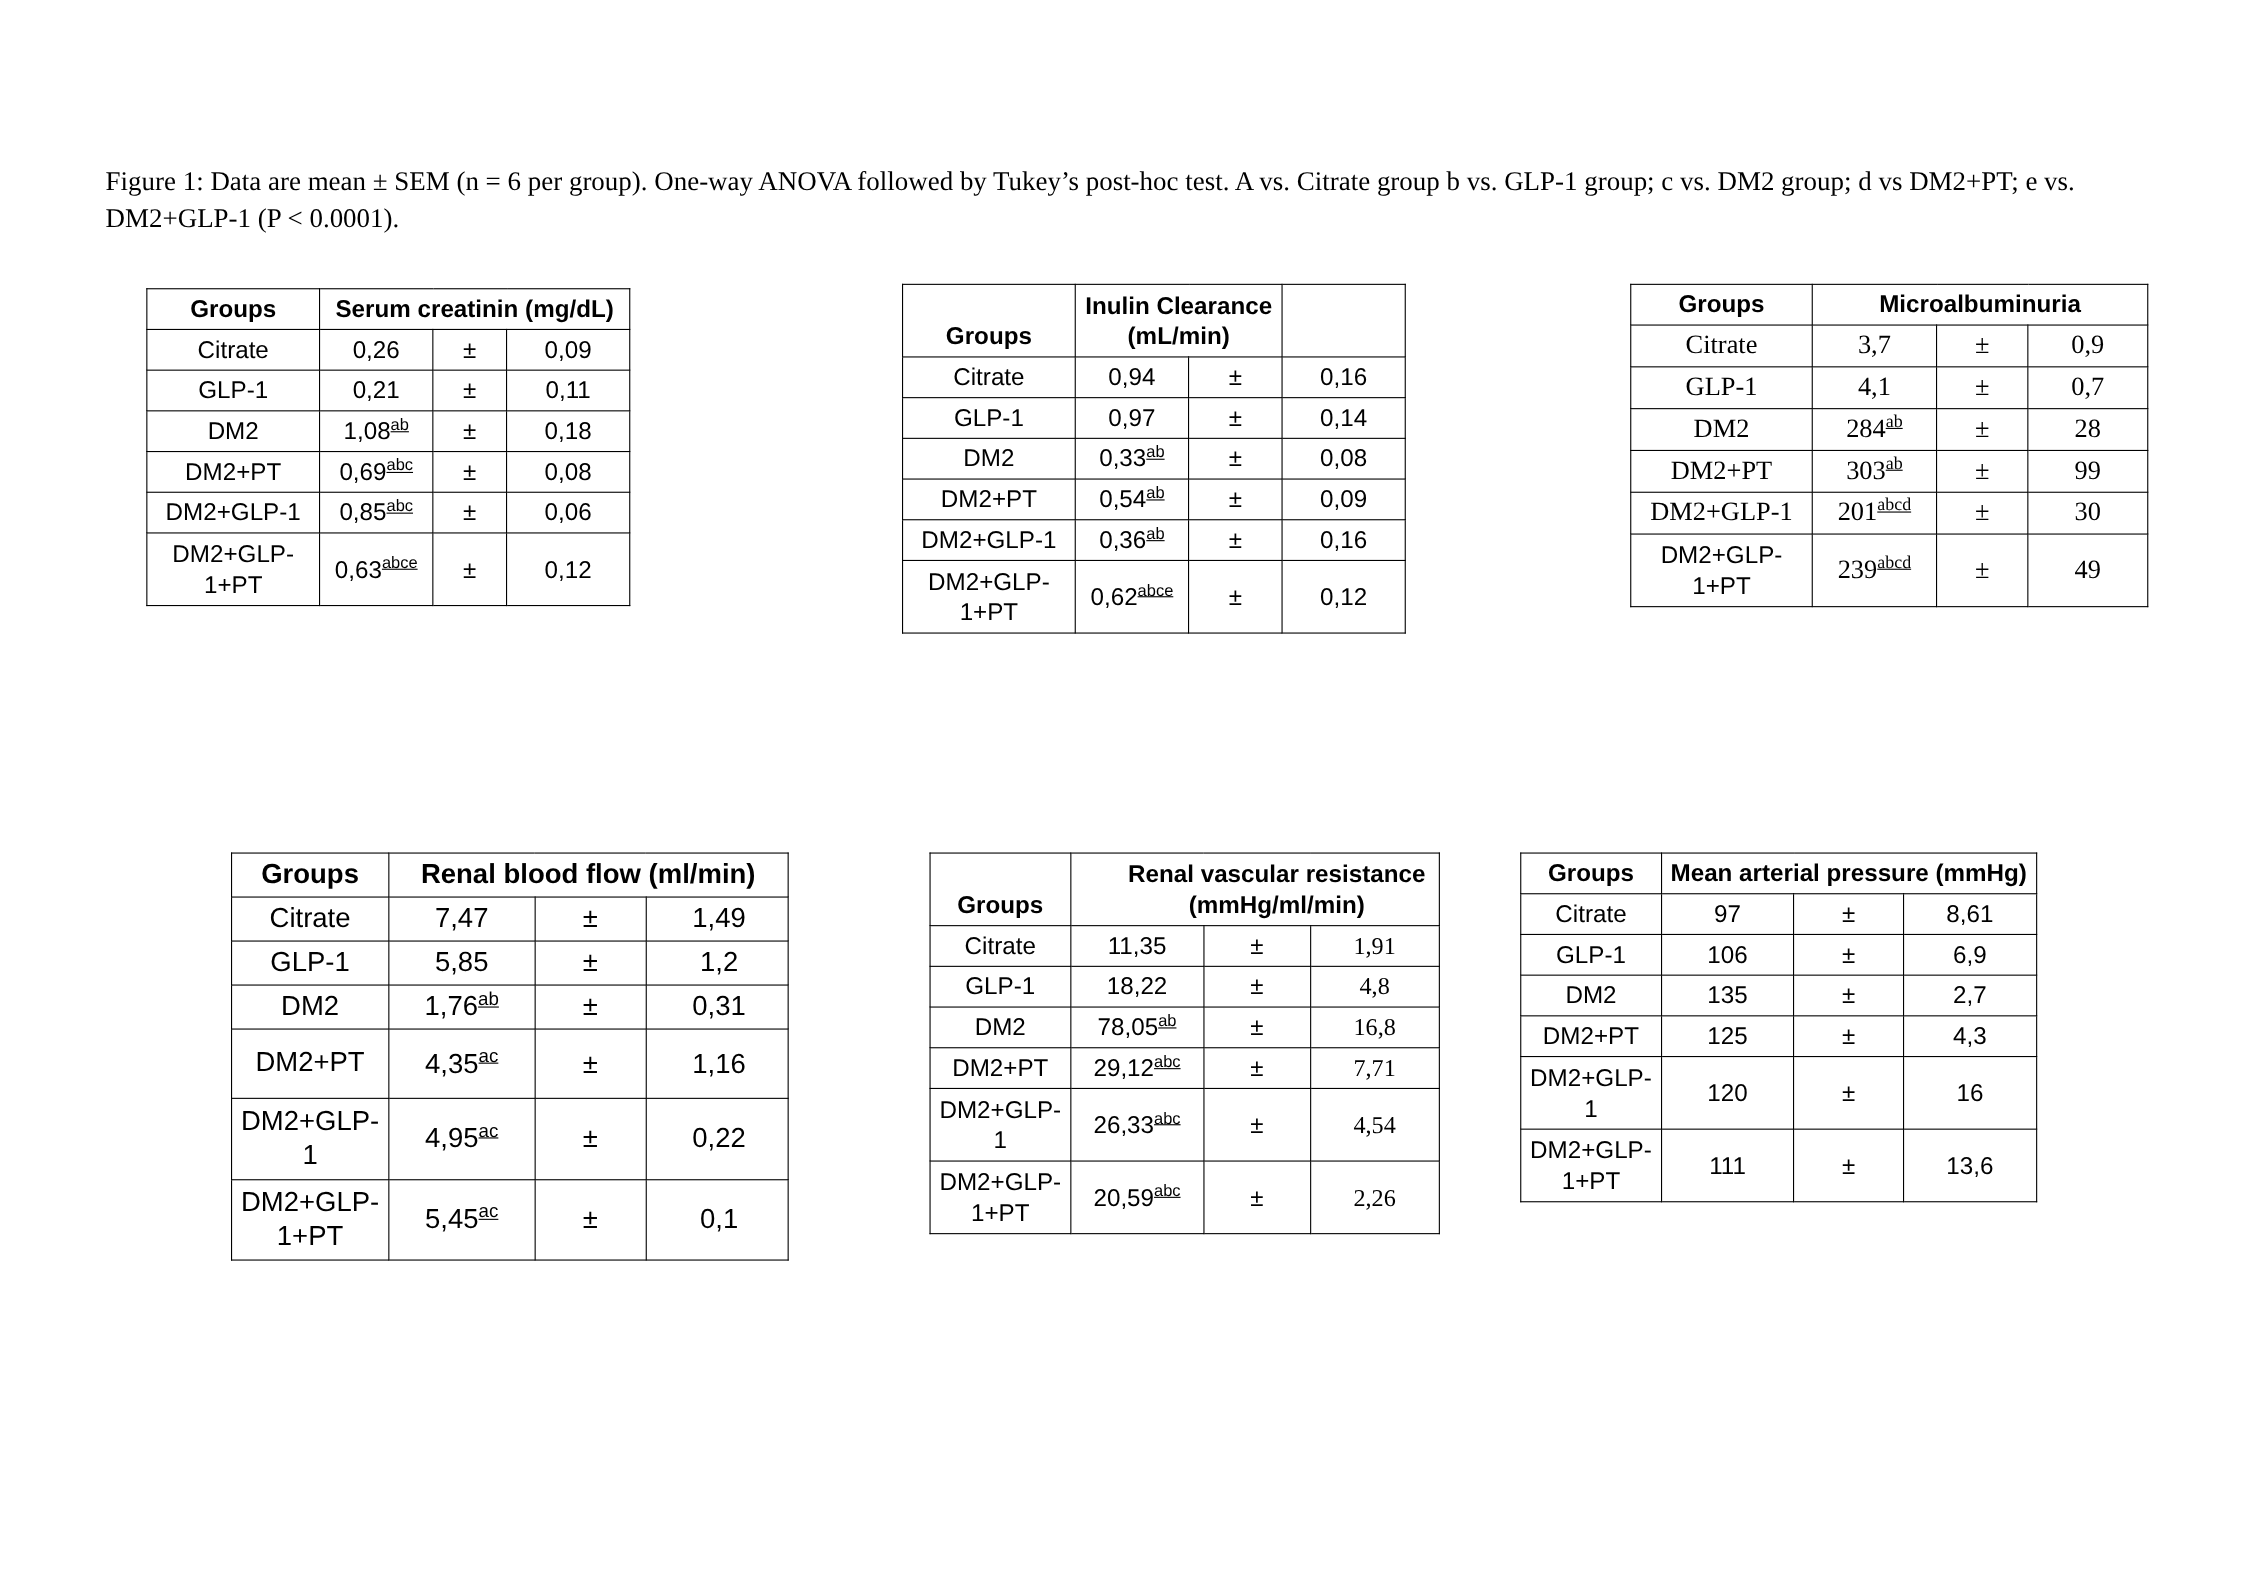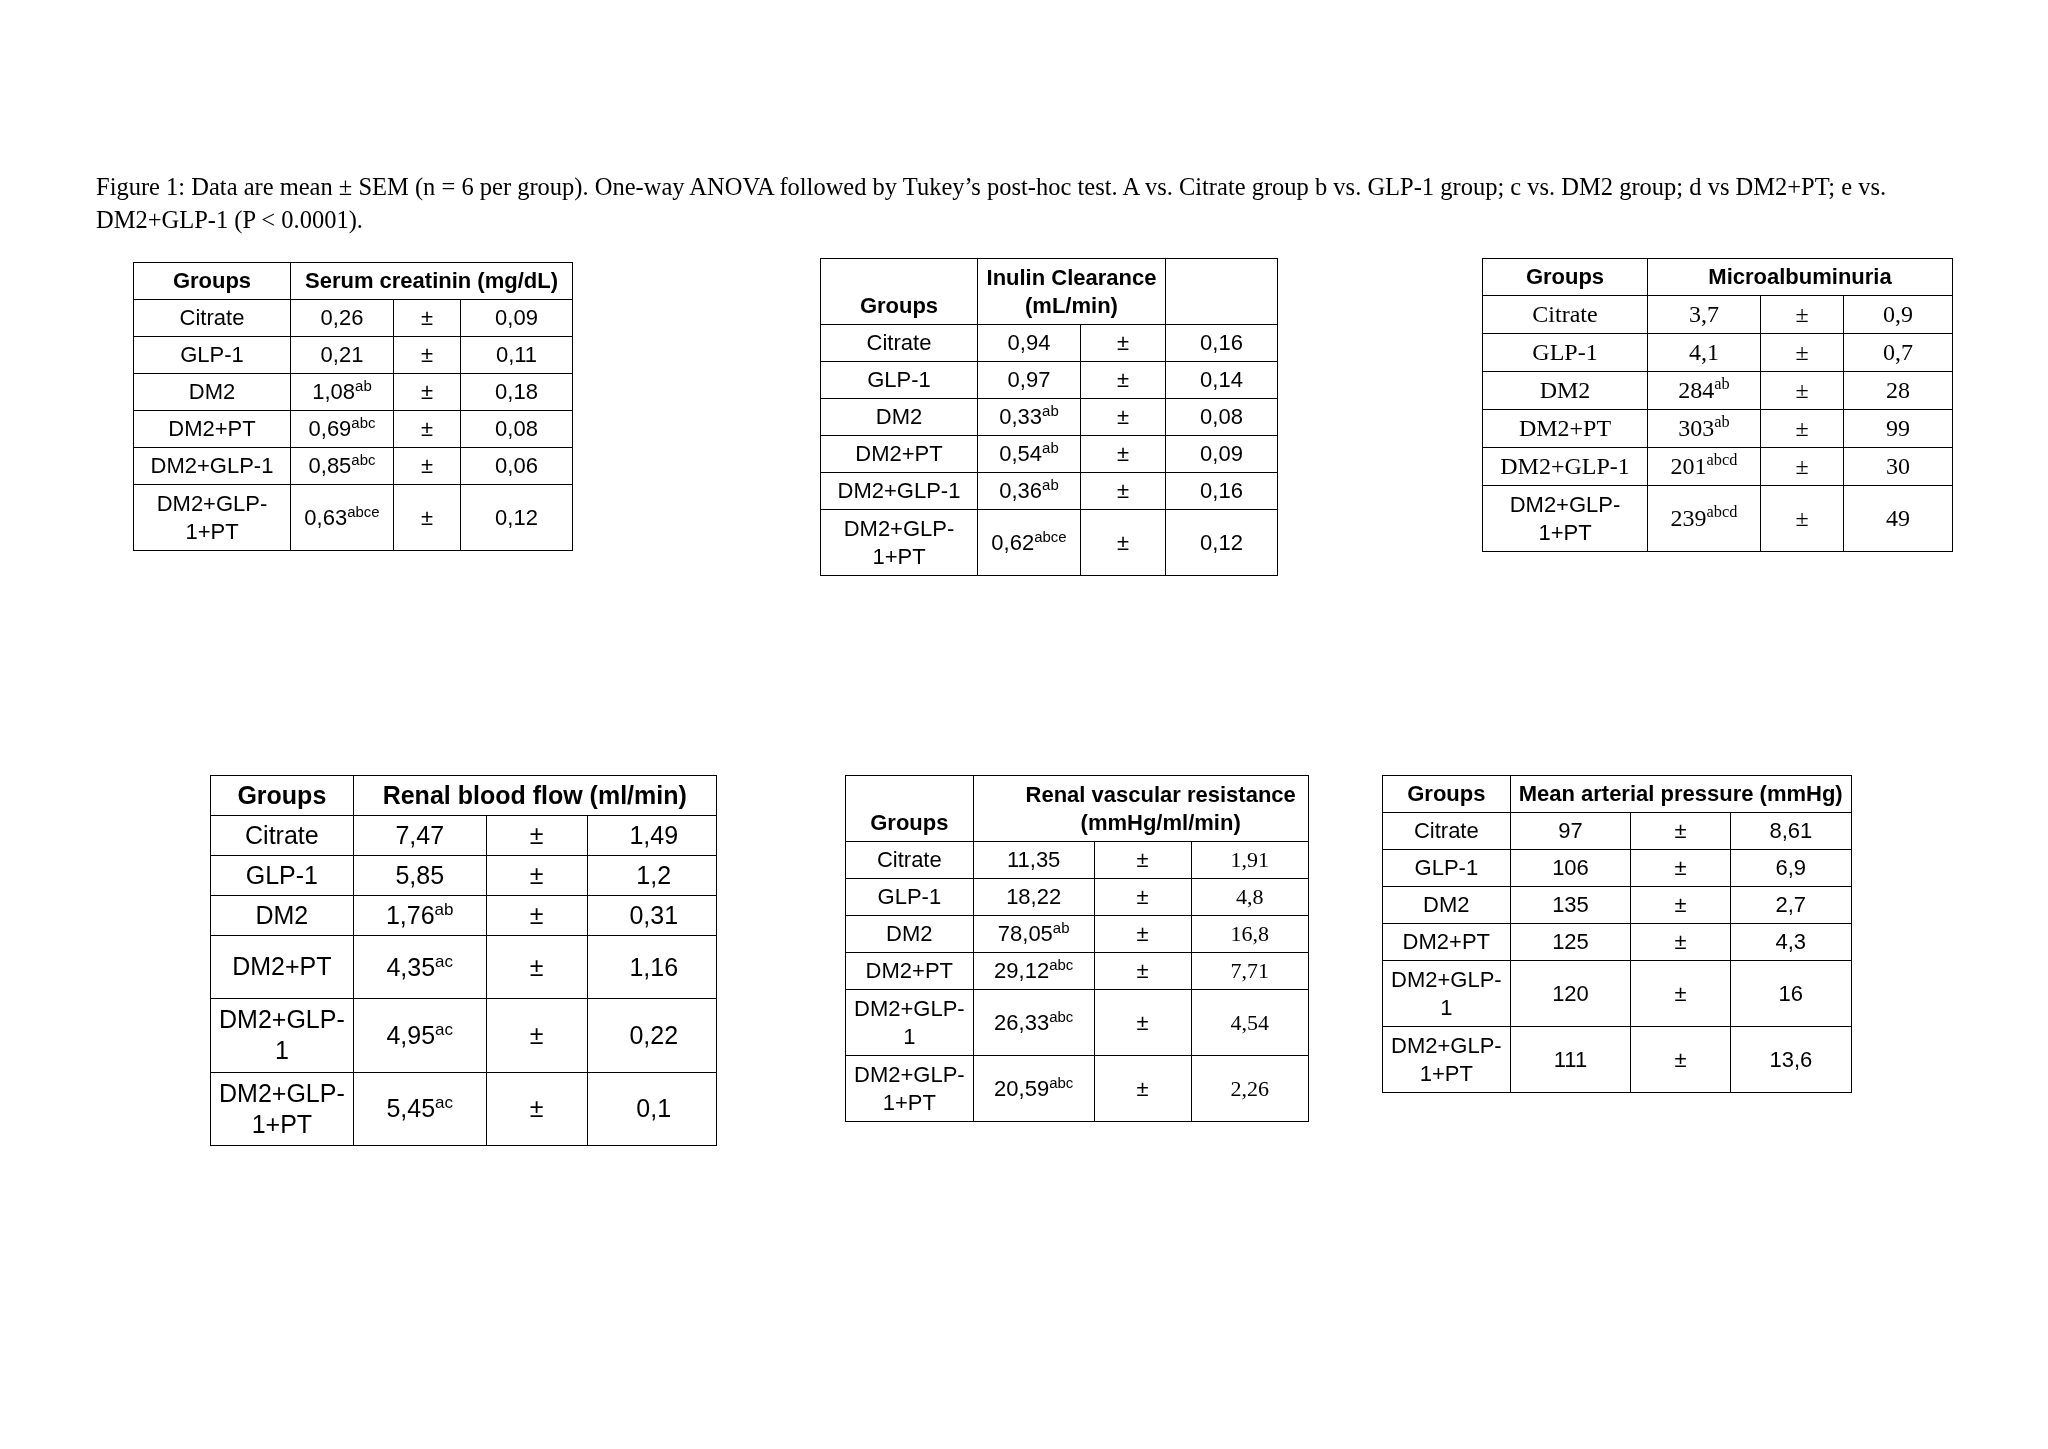--- a/index.html
+++ b/index.html
@@ -11,21 +11,21 @@
     width: 2048px;
     height: 1449px;
     font-family: "Liberation Sans", sans-serif;
     color: #000000;
     position: relative;
     overflow: hidden;
   }
   .caption {
     position: absolute;
     left: 96px;
-    top: 171px;
+    top: 150px;
     width: 1880px;
     font-family: "Liberation Serif", serif;
     font-size: 24.5px;
     line-height: 1.33;
     color: #000;
   }
   .tbl {
     position: absolute;
     border-collapse: collapse;
     font-size: 22px;
@@ -39,20 +39,21 @@
     font-weight: normal;
     white-space: nowrap;
   }
   .tbl th {
     font-weight: bold;
   }
   sup {
     font-size: 0.68em;
     vertical-align: super;
     line-height: 0;
+    text-decoration: underline;
   }
   .serif td, .serif th {
     font-family: "Liberation Serif", serif;
     font-size: 24px;
   }
   .bold-cell {
     font-weight: bold;
   }
   
   #t-creatinine { left: 133px; top: 262px; }

